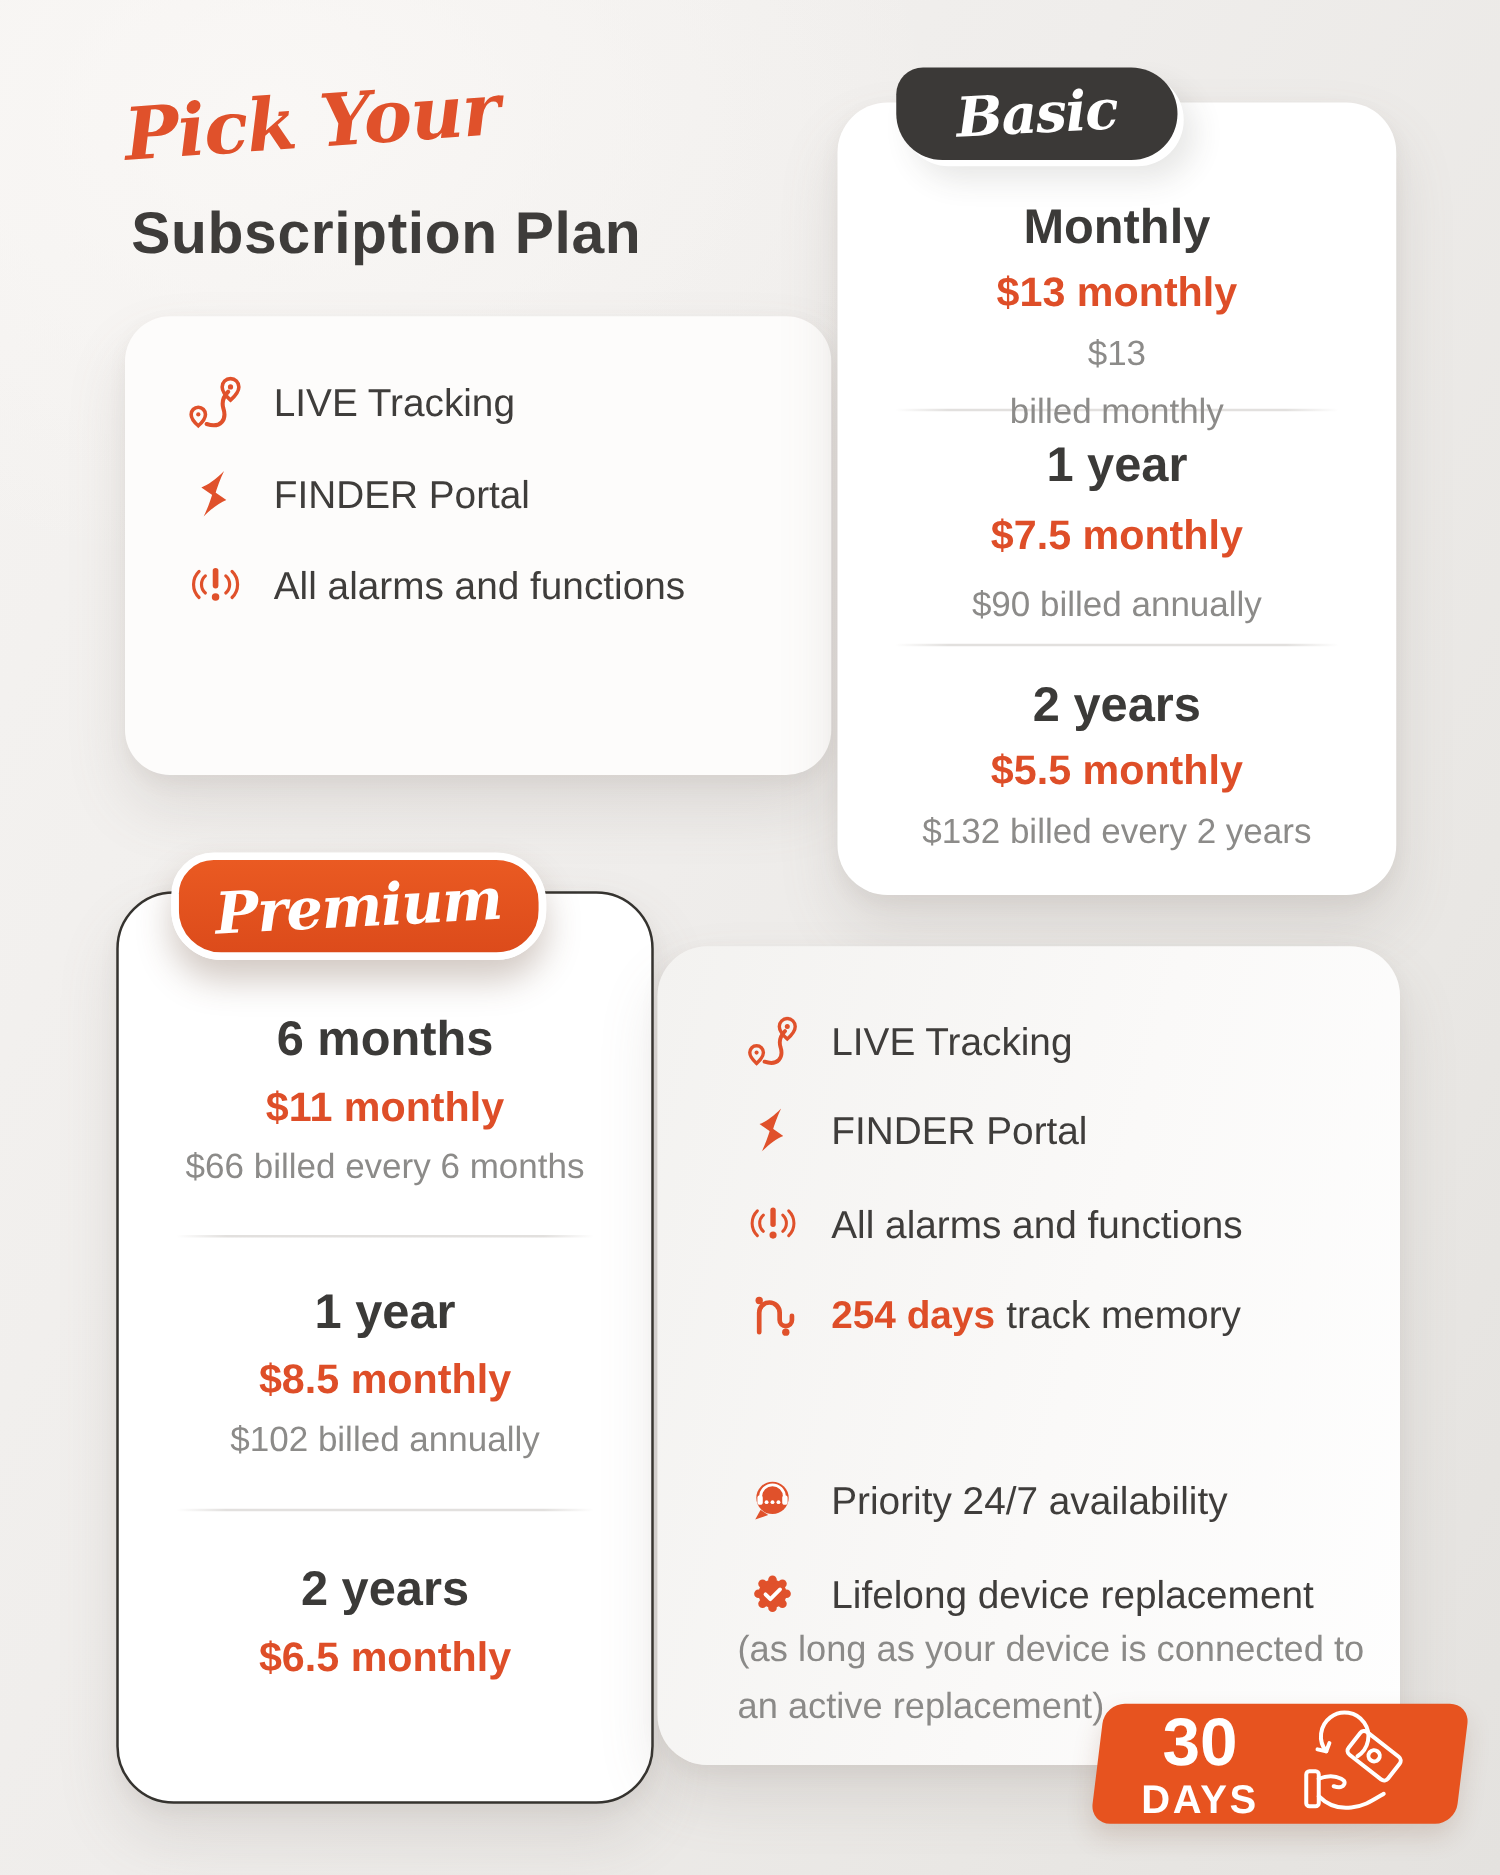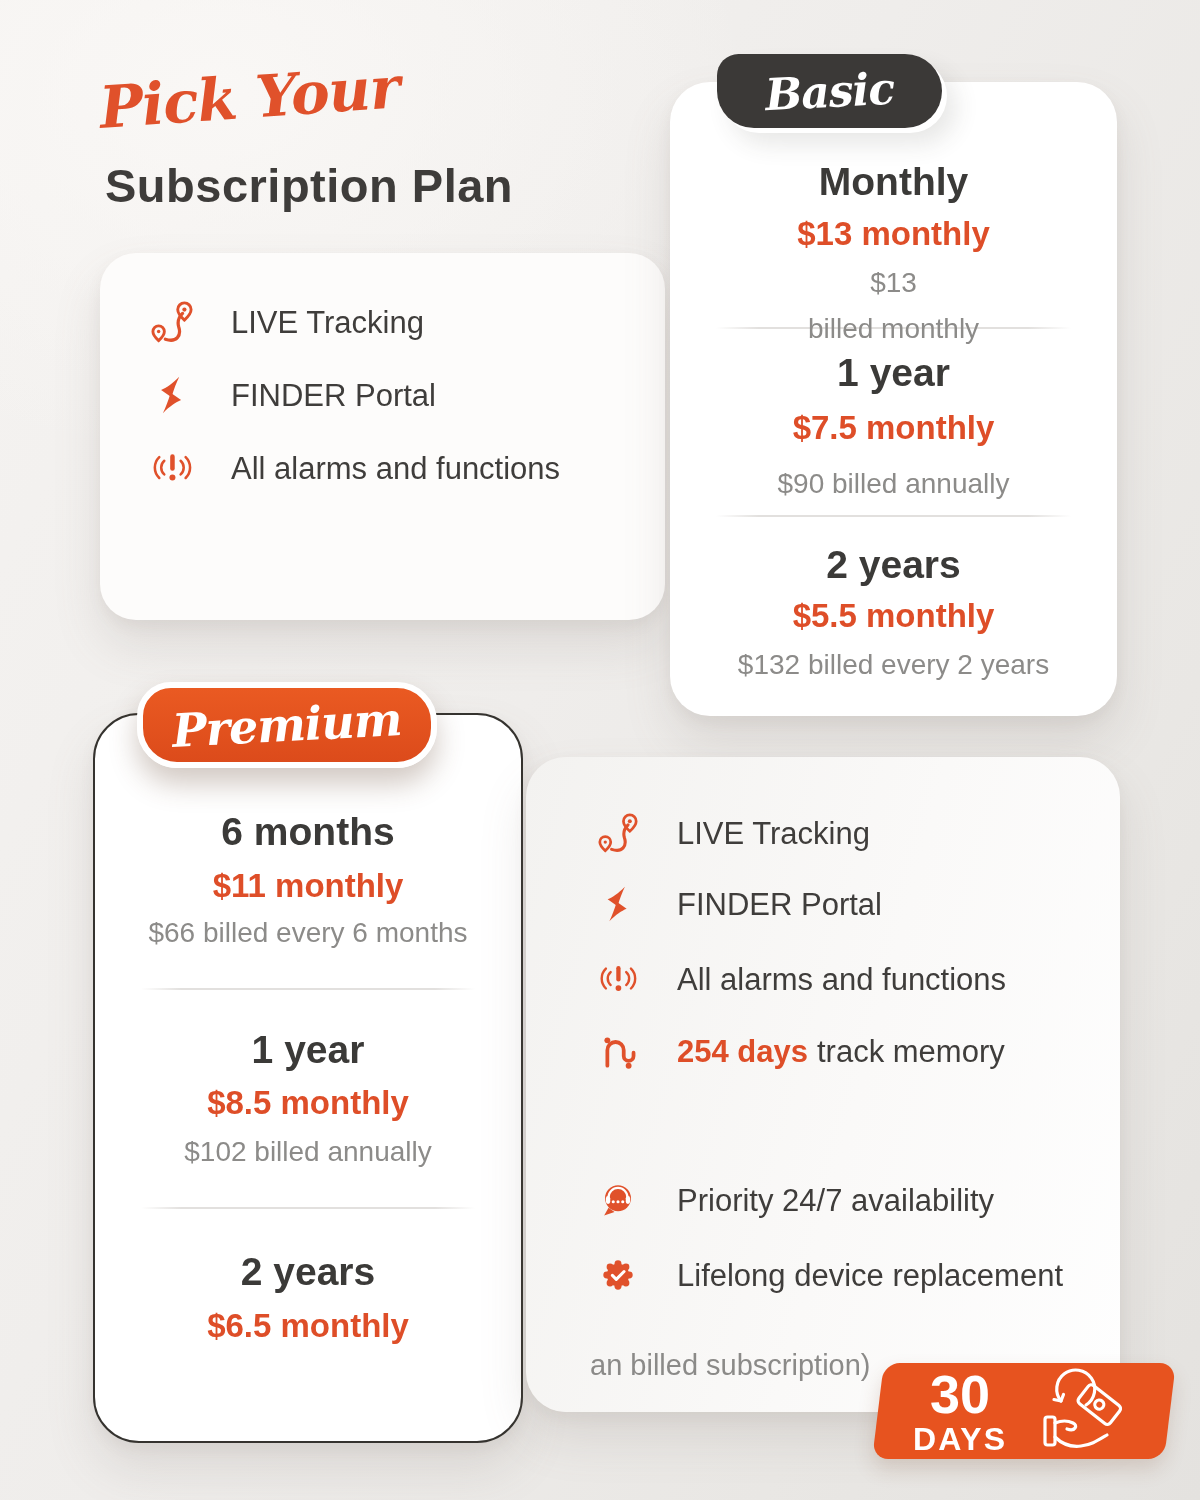--- a/index.html
+++ b/index.html
@@ -42,21 +42,21 @@
     box-shadow:5px 5px 0 #ffffff,14px 16px 24px rgba(60,55,50,.12);
   }
   .badge-orange{
     left:42px;top:-33px;width:300px;height:86px;
     background:linear-gradient(180deg,#EA5A22,#DC4B1B);
     border:6px solid #fff;border-radius:34px 40px 40px 40px;font-size:46px;
     box-shadow:0 16px 28px rgba(95,60,40,.28);
   }
   .frow{position:absolute;display:flex;align-items:center;gap:21px;height:48px;}
   .frow .icn{width:44px;display:flex;align-items:center;justify-content:center;flex:0 0 44px;}
-  .frow p{margin:16px;font-size:31px;color:#3F3D3B;line-height:1;white-space:nowrap;}
+  .frow p{margin:4px;font-size:31px;color:#3F3D3B;line-height:1;white-space:nowrap;}
   .hl{color:#DE4E28;font-weight:700;margin-right:9px;}
   .card-feat-basic .frow{left:50px;}
   .card-feat-premium .frow{left:70px;}
   .cline{position:absolute;left:50%;transform:translateX(-50%);margin:0;line-height:1;white-space:nowrap;}
   .term{font-size:39px;font-weight:700;color:#3B3A38;}
   .price{font-size:33px;font-weight:700;color:#DE4E28;}
   .note{font-size:28px;color:#8C8B89;}
   .divider{
     position:absolute;left:46px;right:46px;height:2px;
     background:linear-gradient(90deg,rgba(226,224,222,0) 0,#E2E0DE 12%,#E2E0DE 88%,rgba(226,224,222,0) 100%);
@@ -232,21 +232,22 @@
             <circle cx="9" cy="22" r="4"></circle>
               <circle cx="12.8" cy="12.8" r="4"></circle>
             <circle cx="22" cy="9" r="4"></circle>
               <circle cx="31.2" cy="12.8" r="4"></circle>
           </g>
           <path d="M15.5 22.5 l4.5 4.5 l9 -9" stroke="#fff" stroke-width="3.5" fill="none" stroke-linecap="round" stroke-linejoin="round"></path>
         </svg>
       </span>
       <p>Lifelong device replacement</p>
     </div>
-    <p class="fine" style="top:591px">an billed subscription)</p>
+    <p class="fine" style="top:546px">(as long as your device is connected to</p>
+    <p class="fine" style="top:591px">an active replacement)</p>
   </section>
 
   <div class="money-badge">
     <div class="money-inner">
       <div class="money-num">
         <span class="money-days-30">30</span>
         <span class="money-days-label">DAYS</span>
       </div>
       <span>
         <svg width="112" height="84" viewBox="0 0 112 84">

